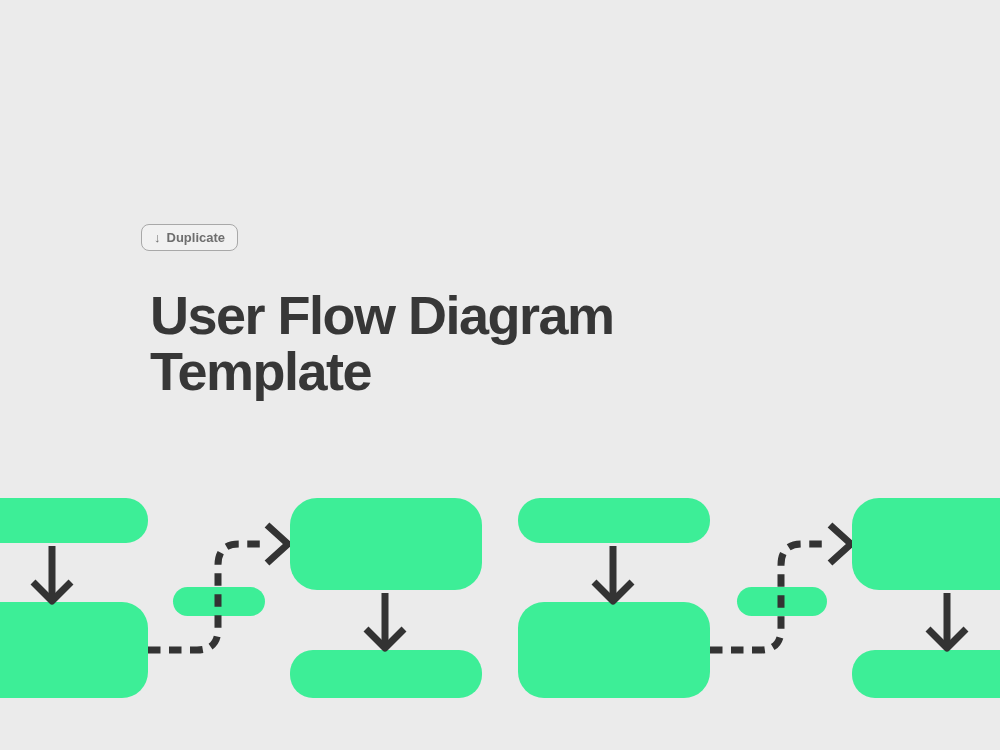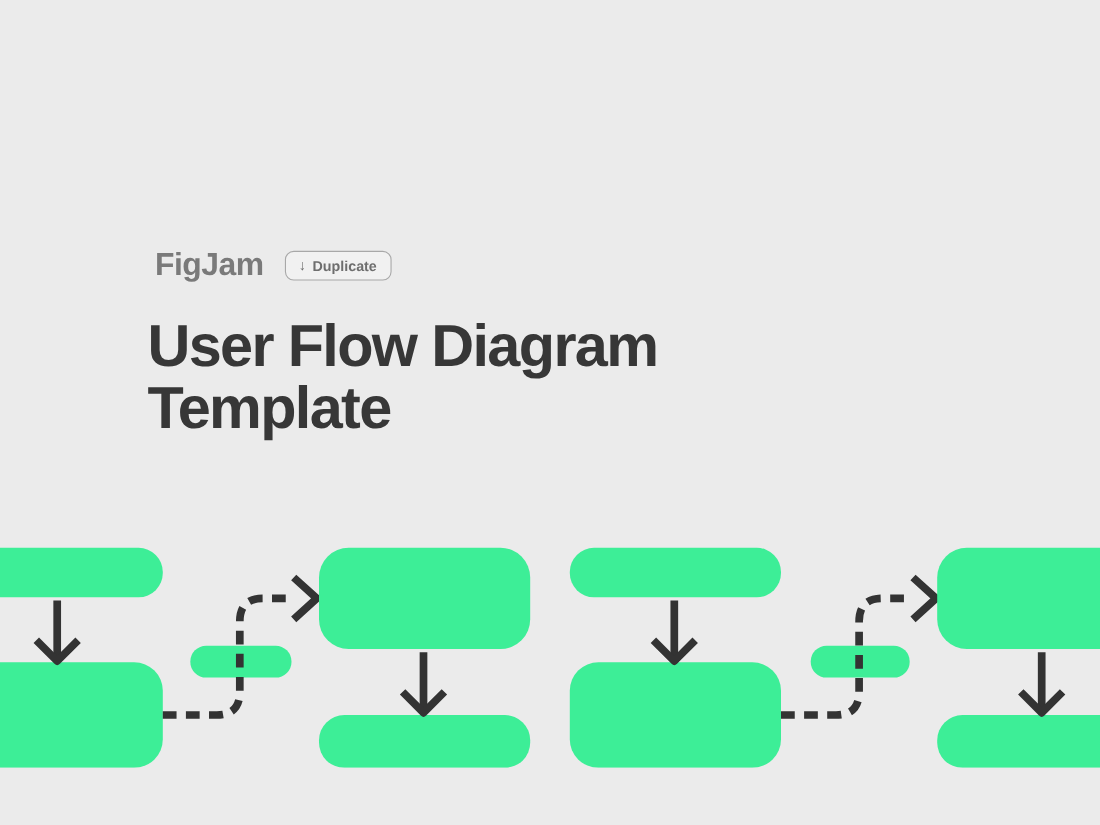--- a/index.html
+++ b/index.html
@@ -52,21 +52,21 @@
     line-height:1;
   }
   .dup-ic{
     font-size:13px;
     font-weight:400;
     position:relative;
     top:-0.5px;
   }
   .title{
     position:absolute;
-    left:134px;
+    left:150px;
     top:287px;
     width:560px;
     font-size:54px;
     font-weight:800;
     letter-spacing:-1.5px;
     line-height:56px;
     color:var(--title-text);
   }
   .diagram{
     position:absolute;
@@ -84,21 +84,20 @@
   }
   .dashed{stroke-dasharray:12.5 8.5;}
   .chev{stroke-linejoin:round;}
 </style>
 </head>
 <body>
 
 <main>
 
   <header class="hdr">
-    <div class="logo">FigJam</div>
     <button class="dup">
       <span class="dup-ic">↓</span>
       <span>Duplicate</span>
     </button>
   </header>
 
   <h1 class="title">User Flow Diagram Template</h1>
 
   <svg class="diagram" viewBox="0 0 1000 201" xmlns="http://www.w3.org/2000/svg" aria-hidden="true">
 

